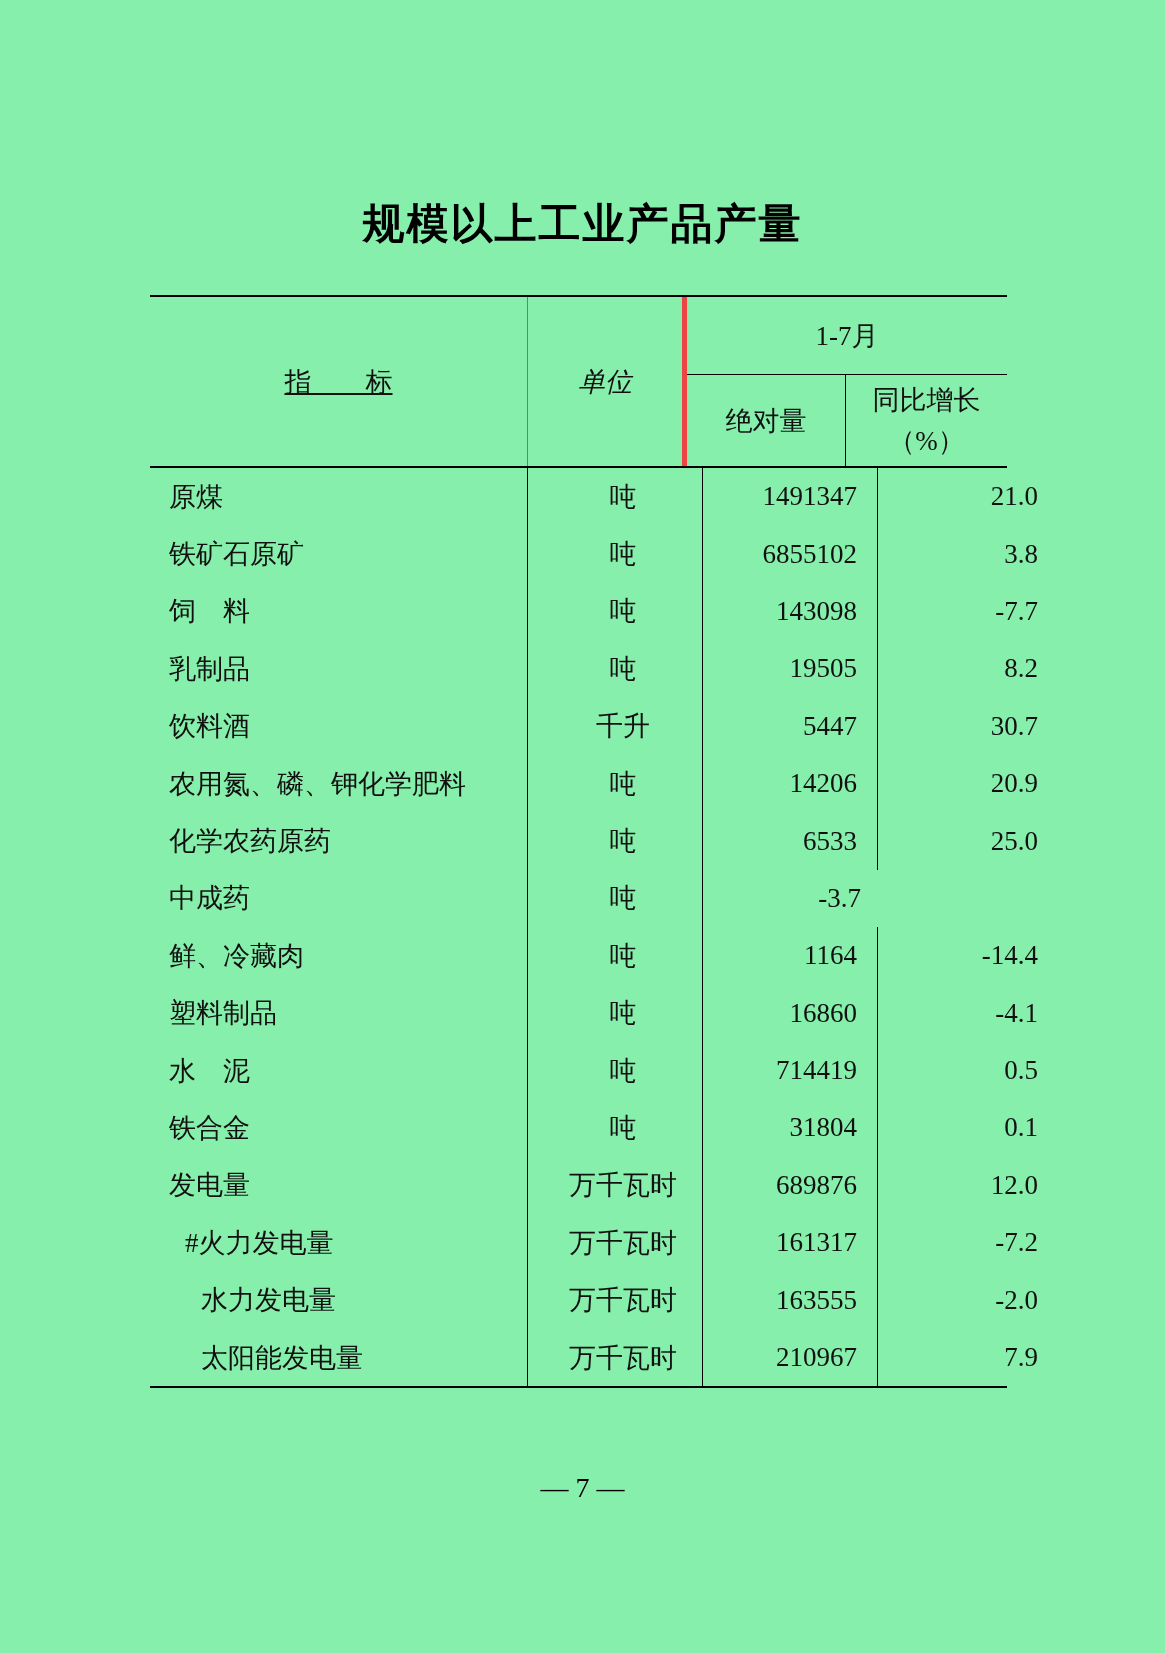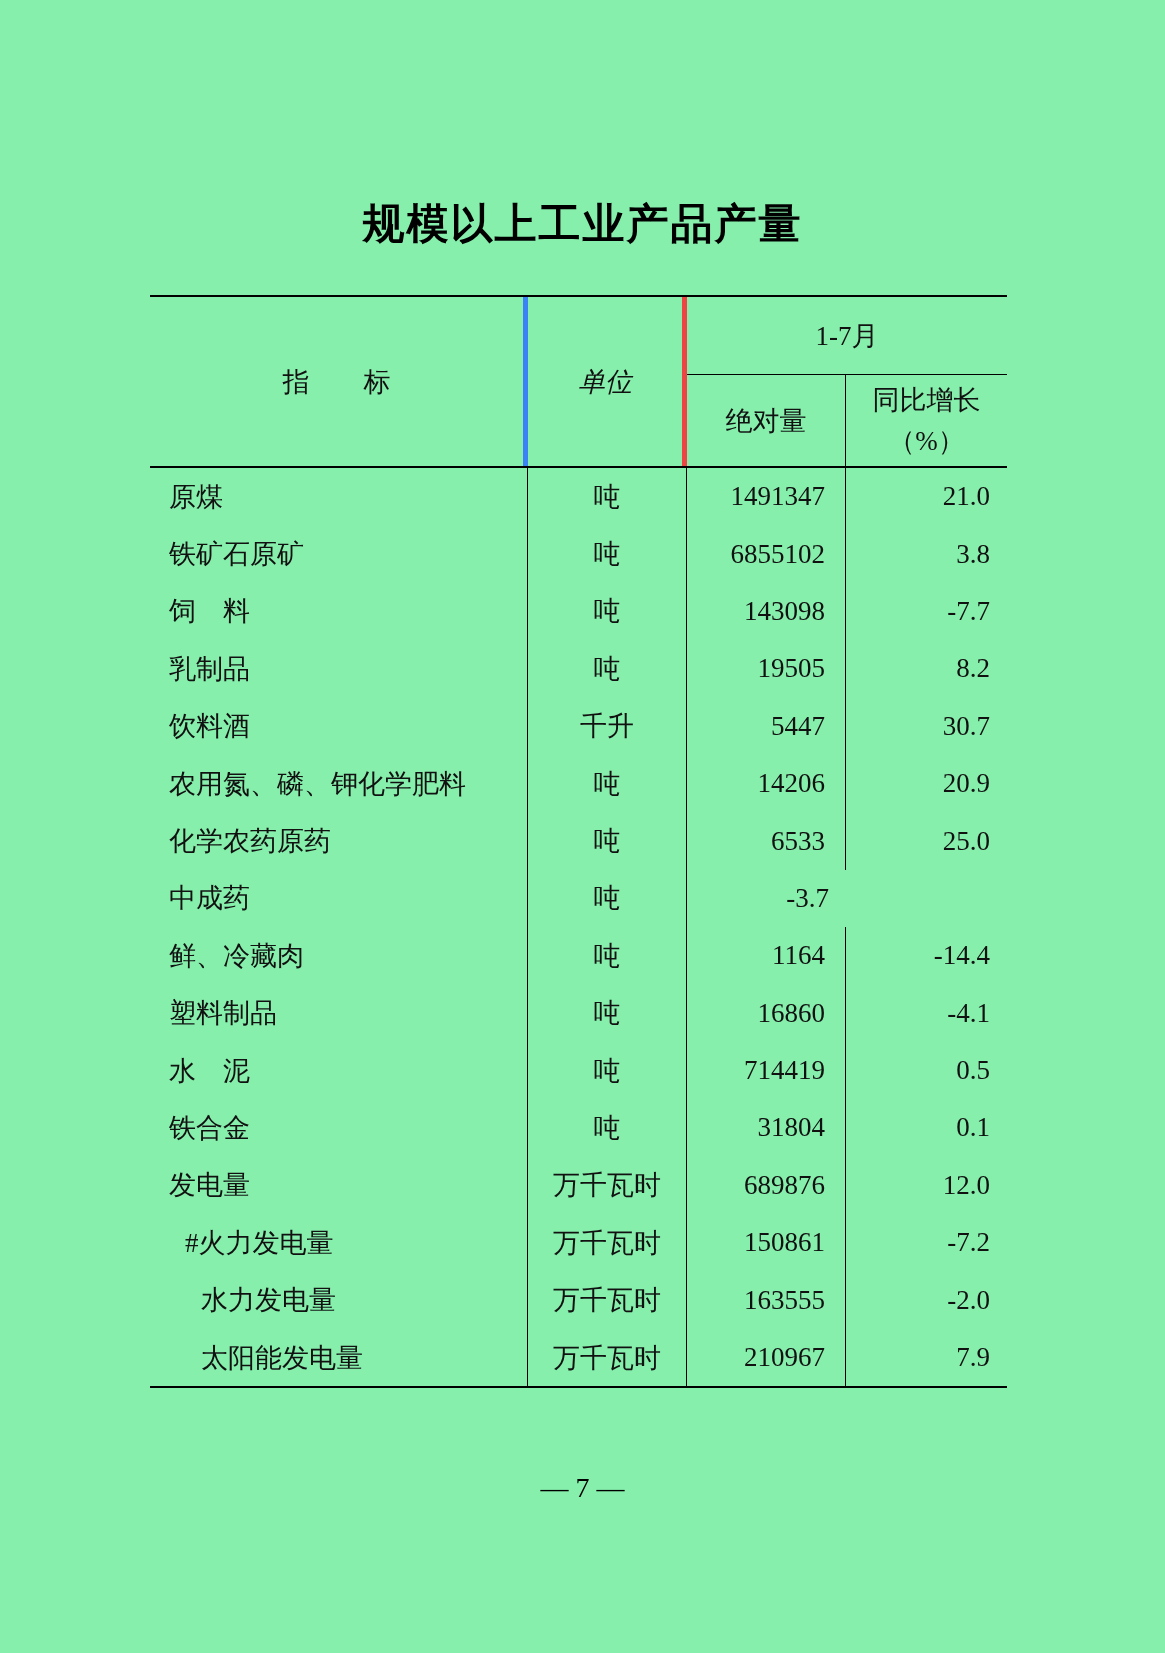--- a/index.html
+++ b/index.html
@@ -22,30 +22,30 @@
     border-top:2px solid #000; border-bottom:2px solid #000;
     font-size:27px;
   }
   .thead {
     display:grid;
     grid-template-columns:378px 159px 159px 161px;
     grid-template-rows:78px 91px;
     border-bottom:2px solid #000;
   }
   .th { display:flex; align-items:center; justify-content:center; text-align:center; }
-  .th-indicator { grid-column:1; grid-row:1 / span 2; border-right:5px solid #3b82f6; }
+  .th-indicator { grid-column:1; grid-row:1 / span 2; border-right:1px solid #3b82f6;text-decoration:underline; }
   .th-unit      { grid-column:2; grid-row:1 / span 2; border-right:5px solid #ef4444;font-style:italic; }
   .th-period    { grid-column:3 / span 2; grid-row:1; border-bottom:1px solid #000; }
   .th-absolute  { grid-column:3; grid-row:2; border-right:1px solid #000; }
   .th-growth    { grid-column:4; grid-row:2; flex-direction:column; line-height:1.5; }
   .tbody { width:100%; }
   .trow {
     display:grid;
     grid-template-columns:378px 159px 159px 161px;
-    height:57.4px; align-items:center;
+    height:57.4px; align-items:center;gap:16px;
   }
   .td { height:100%; display:flex; align-items:center; }
   .td-label  { justify-content:flex-start; border-right:1px solid #000; }
   .td-unit   { justify-content:center;     border-right:1px solid #000; }
   .td-value  { justify-content:flex-end;   border-right:1px solid #000; padding-right:20px; }
   .td-growth { justify-content:flex-end;   padding-right:17px; }
   .page-number {
     position:absolute; top:1472px; left:0; right:0;
     text-align:center; font-size:28px; color:#000;
   }
@@ -142,21 +142,21 @@
         </div>
         <div class="trow">
           <div class="td td-label" style="padding-left: 19px;">发电量</div>
           <div class="td td-unit">万千瓦时</div>
           <div class="td td-value">689876</div>
           <div class="td td-growth">12.0</div>
         </div>
         <div class="trow">
           <div class="td td-label" style="padding-left: 35px;">#火力发电量</div>
           <div class="td td-unit">万千瓦时</div>
-          <div class="td td-value">150861</div>
+          <div class="td td-value">161317</div>
           <div class="td td-growth">-7.2</div>
         </div>
         <div class="trow">
           <div class="td td-label" style="padding-left: 51px;">水力发电量</div>
           <div class="td td-unit">万千瓦时</div>
           <div class="td td-value">163555</div>
           <div class="td td-growth">-2.0</div>
         </div>
         <div class="trow">
           <div class="td td-label" style="padding-left: 51px;">太阳能发电量</div>

